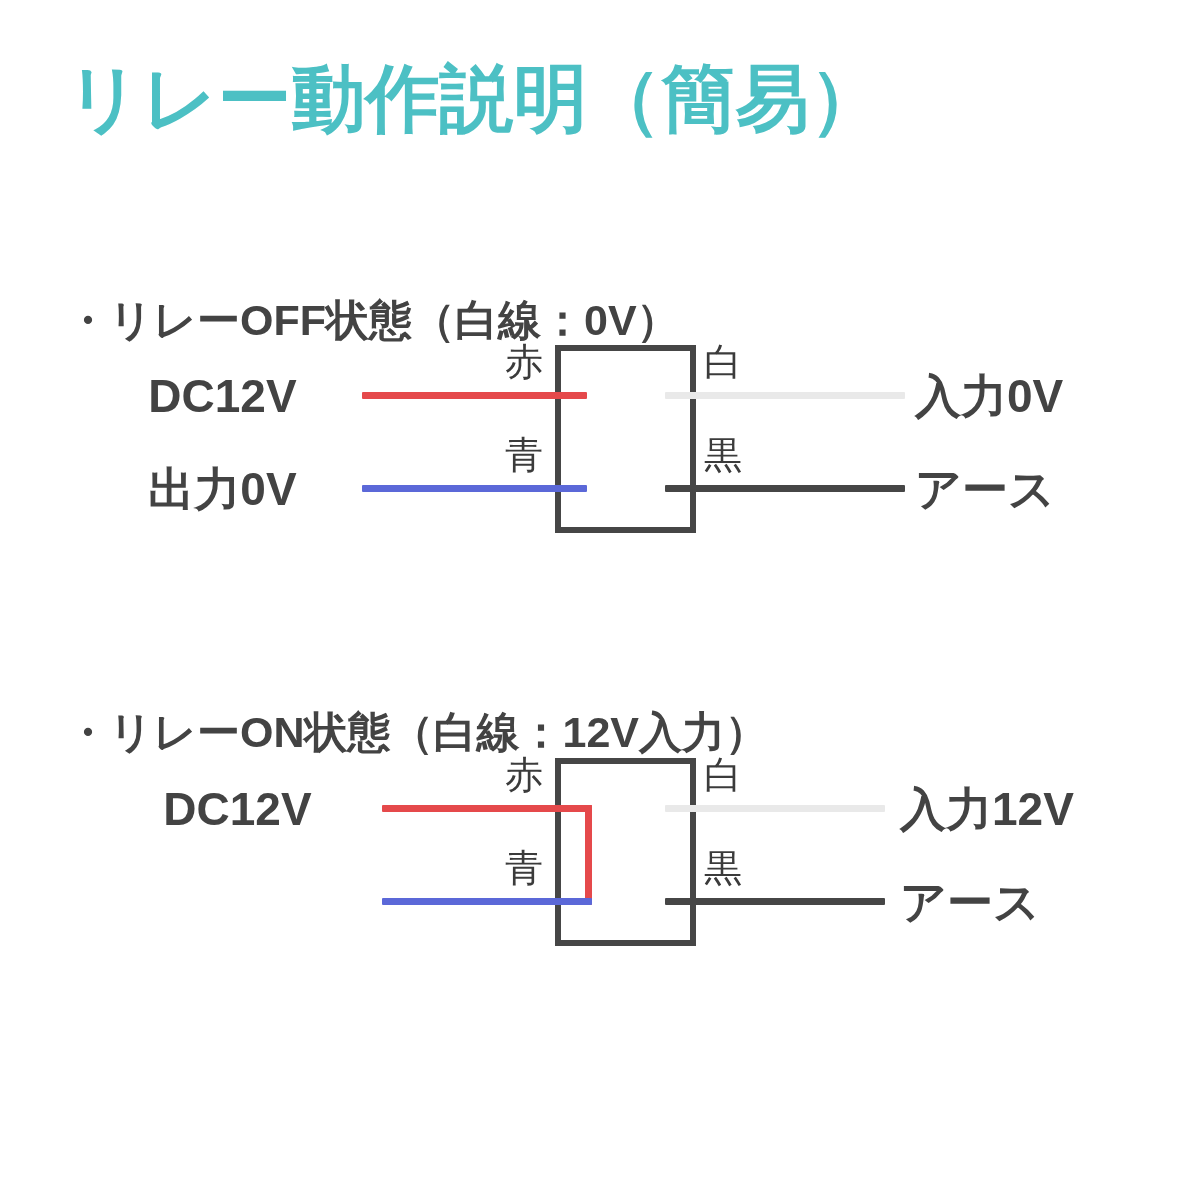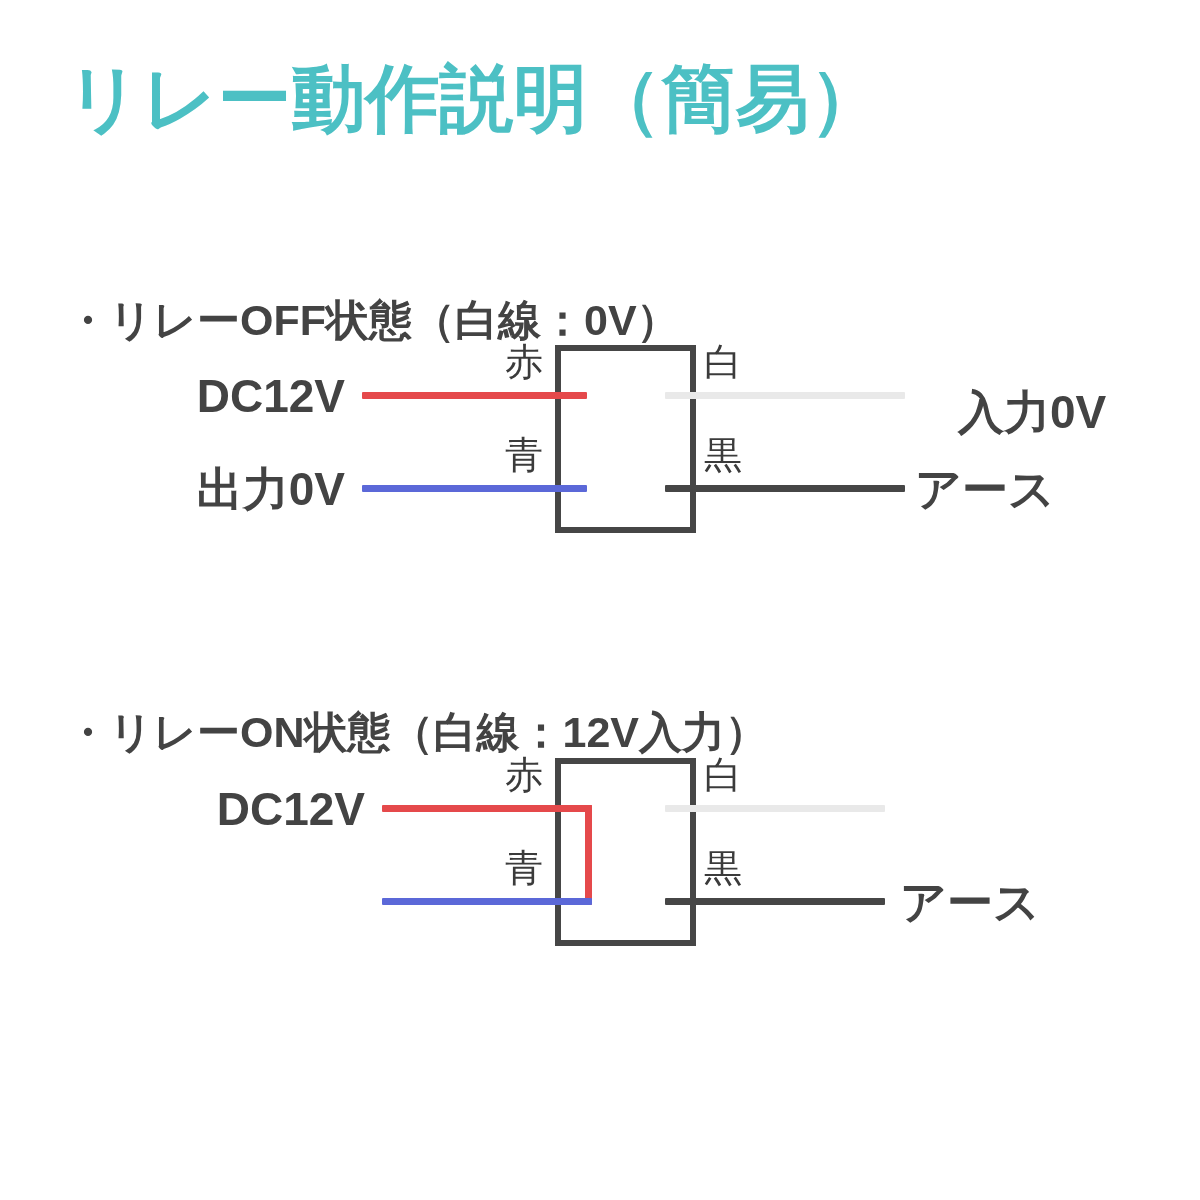--- a/index.html
+++ b/index.html
@@ -91,21 +91,21 @@
   
   .side-label {
     position: absolute;
     font-size: 46px;
     font-weight: bold;
     color: #434343;
     line-height: 1;
     white-space: nowrap;
   }
   .side-label.right-aligned {
-    text-align: right;
+    text-align: center;
   }
 
   
   .note {
     position: absolute;
     left: 0px;
     top: 985px;
     width: 1200px;
     text-align: center;
     font-size: 45px;
@@ -137,21 +137,21 @@
 
     <div class="wire wire-black" style="left:665px; top:150px; width:240px;"></div>
 
     <div class="terminal-label" style="left:505px; top:8px;">赤</div>
     <div class="terminal-label" style="left:505px; top:101px;">青</div>
     <div class="terminal-label" style="left:704px; top:8px;">白</div>
     <div class="terminal-label" style="left:704px; top:101px;">黒</div>
 
     <div class="side-label right-aligned" style="left:100px; top:38px; width:245px;">DC12V</div>
     <div class="side-label right-aligned" style="left:100px; top:131px; width:245px;">出力0V</div>
-    <div class="side-label" style="left:958px; top:38px;margin-top:16px;">入力0V</div>
+    <div class="side-label" style="left:915px; top:38px;">入力0V</div>
     <div class="side-label" style="left:915px; top:131px;">アース</div>
   </div>
 
   <div class="section-heading" id="heading-on">・リレーON状態（白線：12V入力）</div>
 
   <div class="diagram" id="diagram-on">
 
     <div class="relay-box" style="left:555px; top:10px; width:141px; height:188px;"></div>
 
     <div class="wire wire-red" style="left:382px; top:57px; width:210px;"></div>
@@ -163,19 +163,20 @@
     <div class="wire wire-white" style="left:665px; top:57px; width:220px;"></div>
 
     <div class="wire wire-black" style="left:665px; top:150px; width:220px;"></div>
 
     <div class="terminal-label" style="left:505px; top:8px;">赤</div>
     <div class="terminal-label" style="left:505px; top:101px;">青</div>
     <div class="terminal-label" style="left:704px; top:8px;">白</div>
     <div class="terminal-label" style="left:704px; top:101px;">黒</div>
 
     <div class="side-label right-aligned" style="left:110px; top:38px; width:255px;">DC12V</div>
+    <div class="side-label" style="left:900px; top:38px;">入力12V</div>
     <div class="side-label" style="left:900px; top:131px;">アース</div>
   </div>
 
   <div class="note">
   </div>
 
 </div>
 
 </body></html>

